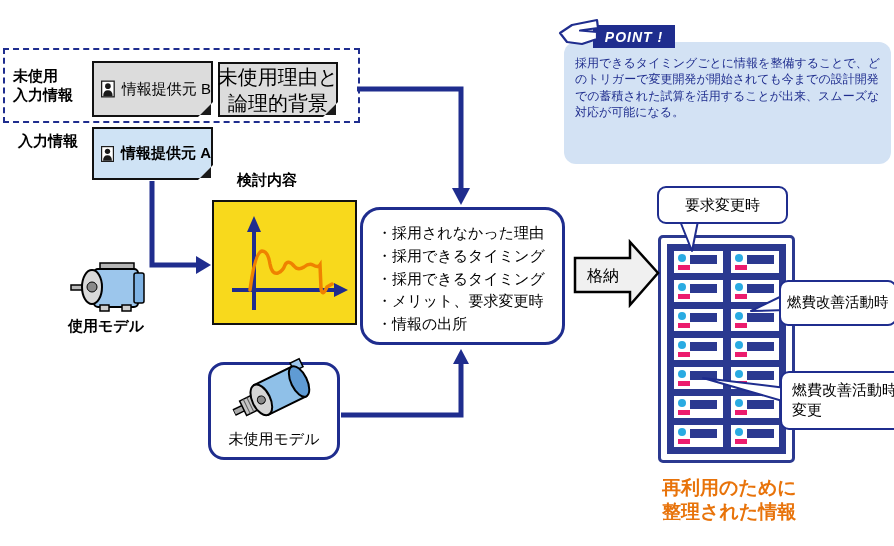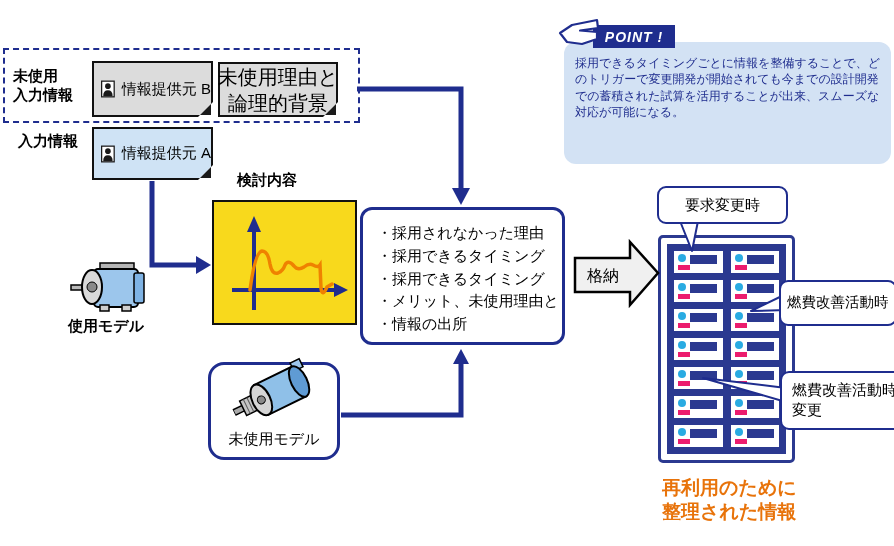--- a/index.html
+++ b/index.html
@@ -15,38 +15,38 @@
   .abs{position:absolute;}
   .bold{font-weight:700;font-family:Liberation Mono, monospace;}
   .lbl{font-size:15px;line-height:1.25;white-space:nowrap;}
 
   
   .dashed-box{left:3px;top:48px;width:353px;height:71px;border:2px dashed var(--navy);}
 
   
   .doc-card{box-sizing:border-box;border:2px solid #111;display:flex;align-items:center;gap:7px;padding-left:7px;}
   .doc-card.gray{background:var(--card-gray);}
-  .doc-card.blue{background:var(--card-blue);}
+  .doc-card.blue{background:var(--card-blue);font-weight:bold;}
   .doc-card::before{content:"";position:absolute;right:-2px;bottom:-2px;width:0;height:0;
     border-left:15px solid transparent;border-bottom:15px solid #fff;}
   .doc-card::after{content:"";position:absolute;right:0;bottom:0;width:0;height:0;
     border-left:11px solid transparent;border-bottom:11px solid #1a1a1a;}
   .card-text{font-size:15px;white-space:nowrap;}
   .card-b{left:92px;top:61px;width:121px;height:56px;}
   .card-reason{left:218px;top:62px;width:120px;height:55px;justify-content:center;padding-left:0;}
   .card-reason .card-text{font-size:20px;line-height:1.3;text-align:center;}
   .card-a{left:92px;top:127px;width:121px;height:53px;}
 
   
   .yellow-box{left:212px;top:200px;width:145px;height:125px;background:var(--yellow);
     border:2px solid #111;box-sizing:border-box;}
 
   
   .center-box{left:360px;top:207px;width:205px;height:138px;box-sizing:border-box;
-    background:#fff;border:3px solid var(--navy);border-radius:12px;padding:12px 0 0 14px;}
+    background:#fff;border:3px solid var(--navy);border-radius:20px;padding:12px 0 0 14px;}
   .center-box .li{font-size:15px;line-height:1.52;white-space:nowrap;}
 
   
   .point-panel{left:564px;top:42px;width:327px;height:122px;background:var(--panel-blue);border-radius:12px;}
   .point-badge{left:593px;top:25px;width:82px;height:23px;background:var(--navy);color:#fff;
     font-style:italic;font-weight:700;font-size:14px;display:flex;align-items:center;justify-content:center;letter-spacing:1px;}
   .point-body{left:575px;top:55px;width:313px;font-size:12px;line-height:1.36;color:var(--navy);word-break:break-all;}
 
   
   .storage-outer{left:658px;top:235px;width:137px;height:228px;box-sizing:border-box;
@@ -138,21 +138,21 @@
     <circle cx="22" cy="27" r="5" fill="#8a8a8a" stroke="#000"></circle>
     <rect x="30" y="45" width="9" height="6" fill="#cfcfcf" stroke="#000" stroke-width="1.5"></rect>
     <rect x="52" y="45" width="9" height="6" fill="#cfcfcf" stroke="#000" stroke-width="1.5"></rect>
   </svg>
   <div class="abs lbl bold" style="left:68px;top:319px;">使用モデル</div>
 
   <div class="abs center-box">
     <div class="li">・採用されなかった理由</div>
     <div class="li">・採用できるタイミング</div>
     <div class="li">・採用できるタイミング</div>
-    <div class="li">・メリット、未使用理由と</div>
+    <div class="li">・メリット、要求変更時</div>
     <div class="li">・情報の出所</div>
   </div>
 
   <div class="abs point-panel"></div>
   <div class="abs point-badge">POINT !</div>
   <svg class="abs" style="left:558px;top:17px;z-index:3;" width="42" height="31" viewBox="0 0 42 31">
     <path d="M2 16 L14 8 L39 3 L40 11 L22 13.5 L39 15 L39 22 L24 27 L9 25 Z" fill="#fff" stroke="#1f2d8e" stroke-width="2.2" stroke-linejoin="round"></path>
   </svg>
   <div class="abs point-body">採用できるタイミングごとに情報を整備することで、どのトリガーで変更開発が開始されても今までの設計開発での蓄積された試算を活用することが出来、スムーズな対応が可能になる。</div>
 

